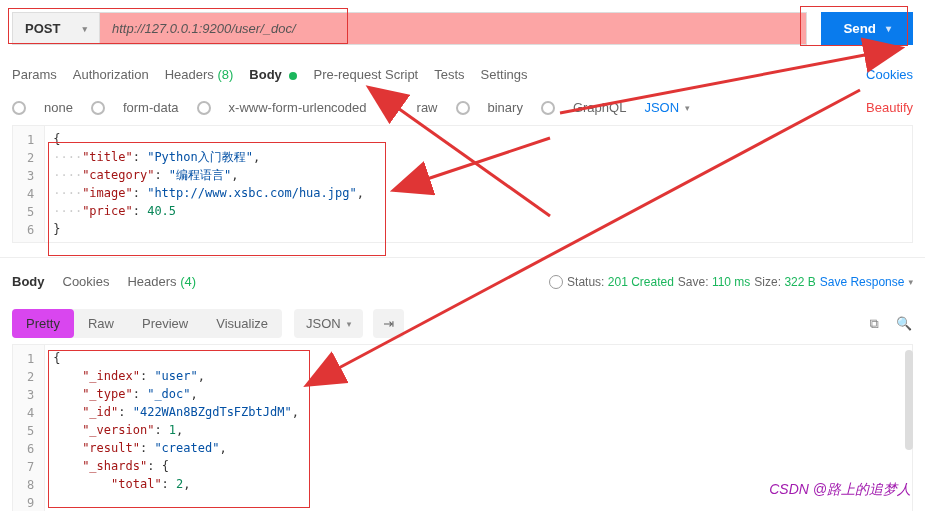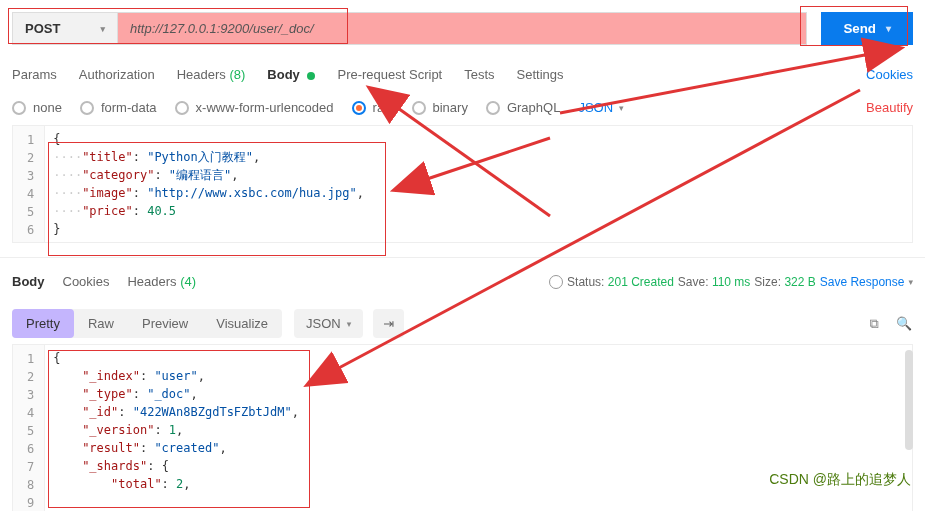--- a/index.html
+++ b/index.html
@@ -1,28 +1,28 @@
 <!DOCTYPE html>
 <html><head>
 <meta charset="utf-8">
 <style>
 * { box-sizing: border-box; margin: 0; padding: 0; }
 body { font-family: -apple-system, BlinkMacSystemFont, "Segoe UI", Arial, sans-serif; font-size: 13px; color: #333; background: #fff; width: 925px; height: 511px; overflow: hidden; position: relative; }
 .url-bar { display: flex; align-items: center; padding: 12px 12px 8px; gap: 0; }
-.method-sel { display: flex; align-items: center; justify-content: space-between; background: #f2f2f2; border: 1px solid #ddd; padding: 8px 12px; width: 106px; font-weight: 600; color: #333; }
+.method-sel { display: flex; align-items: center; justify-content: space-between; background: #f2f2f2; border: 1px solid #ddd; padding: 8px 12px; width: 88px; font-weight: 600; color: #333; }
 .url-input { flex: 1; background: #fca5a5; border: 1px solid #ddd; border-left: none; padding: 8px 12px; color: #555; font-style: italic; }
 .send-btn { background: #097BED; color: #fff; border: none; padding: 9px 22px; margin-left: 14px; font-weight: 600; display: flex; align-items: center; gap: 10px; }
 .send-btn .chev { color: #cfe3fb; font-size: 10px; }
-.tabs { display: flex; align-items: center; padding: 8px 12px; gap: 22px; color: #666; }
+.tabs { display: flex; align-items: center; padding: 8px 12px; gap: 16px; color: #666; }
 .tab { cursor: pointer; padding: 6px 0; }
 .tab.active { color: #333; font-weight: 600; position: relative; }
 .dot-green { width: 8px; height: 8px; background: #1BB65C; border-radius: 50%; display: inline-block; margin-left: 4px; vertical-align: middle; }
 .cookies-link { margin-left: auto; color: #097BED; }
 .body-type-row { display: flex; align-items: center; padding: 4px 12px 10px; gap: 18px; color: #666; }
-.radio { display: flex; align-items: center; gap: 7px; }
+.radio { display: flex; align-items: center; gap: 18px; }
 .radio .circ { width: 14px; height: 14px; border: 2px solid #bbb; border-radius: 50%; display: inline-block; }
 .radio.sel .circ { border-color: #097BED; position: relative; }
 .radio.sel .circ::after { content: ""; position: absolute; width: 6px; height: 6px; background: #FF6C37; border-radius: 50%; top: 2px; left: 2px; }
 .json-sel { color: #097BED; display: flex; align-items: center; gap: 6px; }
 .beautify { margin-left: auto; color: #ef4444; }
 .editor { border: 1px solid #eee; margin: 0 12px; display: flex; font-family: Consolas, Monaco, monospace; font-size: 12px; }
 .gutter { background: #fafafa; border-right: 1px solid #eee; padding: 4px 0; text-align: right; }
 .gutter .ln { color: #999; padding: 1px 10px 1px 14px; height: 18px; line-height: 18px; }
 .code { padding: 4px 8px; line-height: 18px; flex: 1; }
 .code .line { height: 18px; white-space: pre; }
@@ -32,29 +32,29 @@
 .p { color: #333; }
 .dots { color: #ccc; }
 .resp-bar { display: flex; align-items: center; padding: 10px 12px; gap: 18px; color: #666; border-top: 1px solid #eee; margin-top: 14px; }
 .resp-bar .tab.active { color: #333; }
 .status-group { margin-left: auto; display: flex; gap: 4px; color: #666; font-size: 12px; align-items: center; }
 .status-group .g { color: #1BB65C; }
 .save-resp { color: #097BED; display: flex; align-items: center; gap: 4px; }
 .view-row { display: flex; align-items: center; padding: 4px 12px 6px; gap: 4px; }
 .view-tabs { display: flex; background: #f2f2f2; border-radius: 4px; }
 .vtab { padding: 7px 14px; color: #666; }
-.vtab.active { background: #c4b5fd; border-radius: 4px; color: #333; }
+.vtab.active { background: #d946ef; border-radius: 4px; color: #333; }
 .type-dd { display: flex; align-items: center; gap: 6px; background: #f2f2f2; padding: 7px 12px; border-radius: 4px; margin-left: 8px; color: #666; }
 .wrap-btn { background: #f2f2f2; padding: 7px 10px; border-radius: 4px; margin-left: 6px; color: #666; }
 .resp-actions { margin-left: auto; display: flex; gap: 18px; color: #888; }
 .chev-down { font-size: 9px; color: #888; }
 .count-green { color: #1BB65C; }
 .red-box { position: absolute; border: 1.5px solid #e03535; pointer-events: none; }
 .arrow-svg { position: absolute; top: 0; left: 0; pointer-events: none; }
-.watermark { position: absolute; right: 14px; bottom: 22px; color: #4d7c0f; font-size: 14px; }
+.watermark { position: absolute; right: 14px; bottom: 12px; color: #a21caf; font-size: 14px; font-style: italic; }
 .globe { width: 14px; height: 14px; border: 1.5px solid #999; border-radius: 50%; display: inline-block; position: relative; }
 .scrollbar { position: absolute; right: 12px; width: 8px; background: #ddd; border-radius: 4px; }
 </style>
 </head>
 <body>
 
 <div class="url-bar">
   <div class="method-sel">
     <span>POST</span>
     <span class="chev-down">▾</span>

